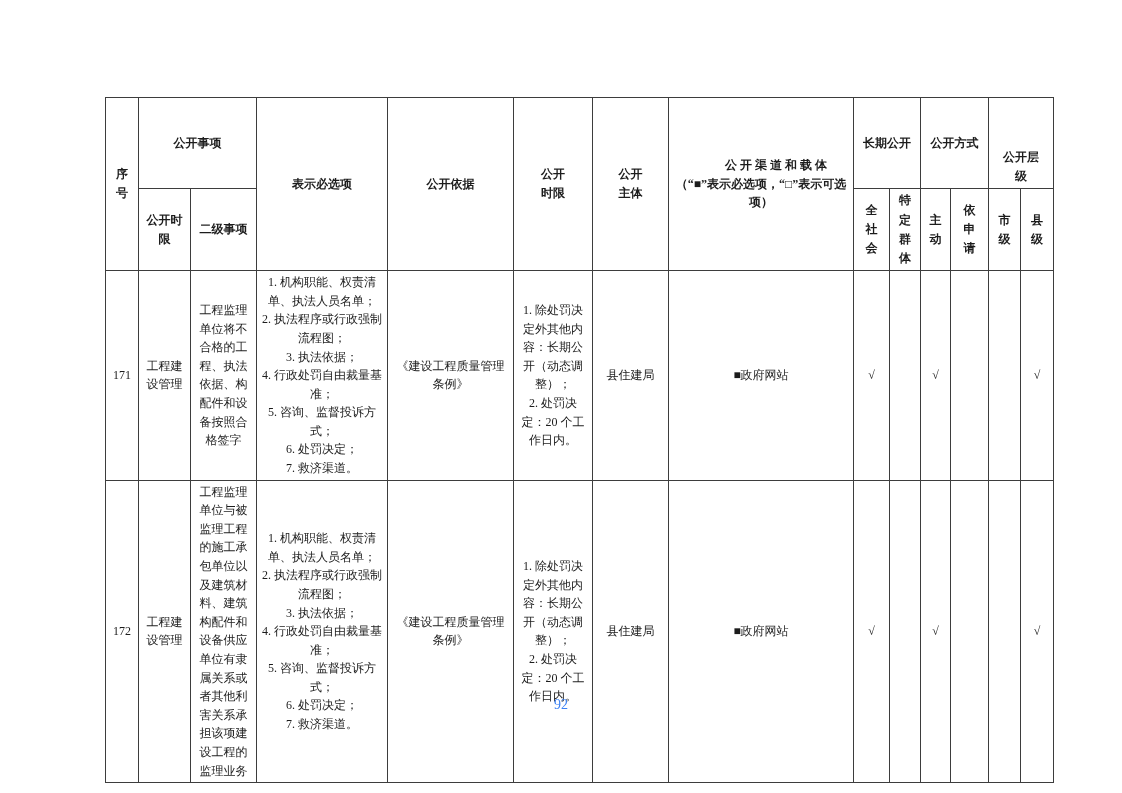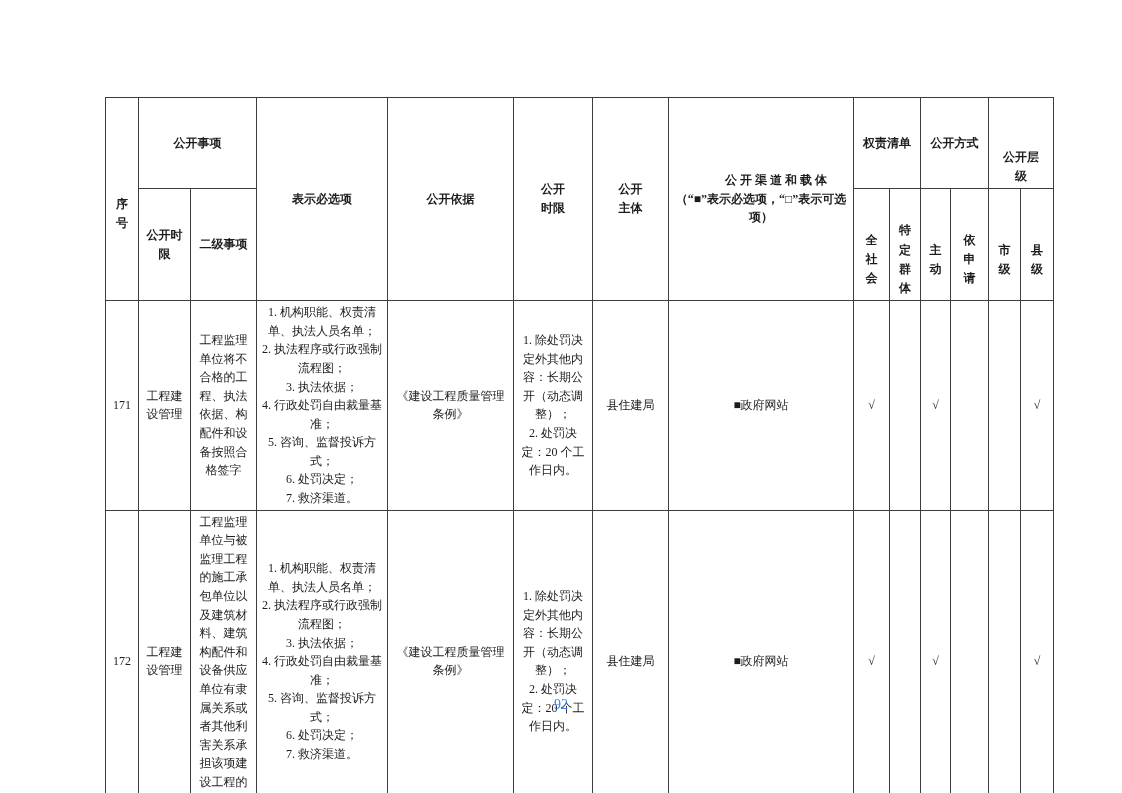--- a/index.html
+++ b/index.html
@@ -32,21 +32,21 @@
   .doc-table th { font-weight: bold; }
   tr.hrow1 { height: 40px; }
   tr.hrow2 { height: 78px; }
   tr.brow1 { height: 177px; }
   tr.brow2 { height: 257px; }
   .left   { text-align: left; }
   .just   { text-align: justify; }
   .prelist { white-space: pre-line; text-align: justify; }
   .channel-head { white-space: pre-line; text-align: left; text-indent: 2.5em; font-weight: bold; margin-left: 36px; }
   .v { display: inline-block; word-break: break-all; line-height: 1.6; text-align: center; vertical-align: middle; }
-  .w1 { width: 1.05em; margin-top: 30px; }
+  .w1 { width: 1.05em; }
   .w2 { width: 2.1em; }
   .w3 { width: 3.1em; margin-top: 48px; }
   .check { font-size: 12px; }
   .page-number {
     position: absolute;
     left: 0;
     top: 697px;
     width: 1122px;
     text-align: center;
     font-size: 14px;
@@ -78,21 +78,21 @@
     <thead>
       <tr class="hrow1">
         <th rowspan="2"><span class="v w1">序号</span></th>
         <th colspan="2">公开事项</th>
         <th rowspan="2">表示必选项</th>
         <th rowspan="2">公开依据</th>
         <th rowspan="2"><span class="v w2">公开时限</span></th>
         <th rowspan="2"><span class="v w2">公开主体</span></th>
         <th rowspan="2" class="channel-head">公 开 渠 道 和 载 体
 （“■”表示必选项，“□”表示可选项）</th>
-        <th colspan="2">权责清单</th>
+        <th colspan="2">长期公开</th>
         <th colspan="2">公开方式</th>
         <th colspan="2"><span class="v w3">公开层级</span></th>
       </tr>
       <tr class="hrow2">
         <th>公开时限</th>
         <th>二级事项</th>
         <th><span class="v w1">全社会</span></th>
         <th><span class="v w1">特定群体</span></th>
         <th><span class="v w1">主动</span></th>
         <th><span class="v w1">依申请</span></th>

